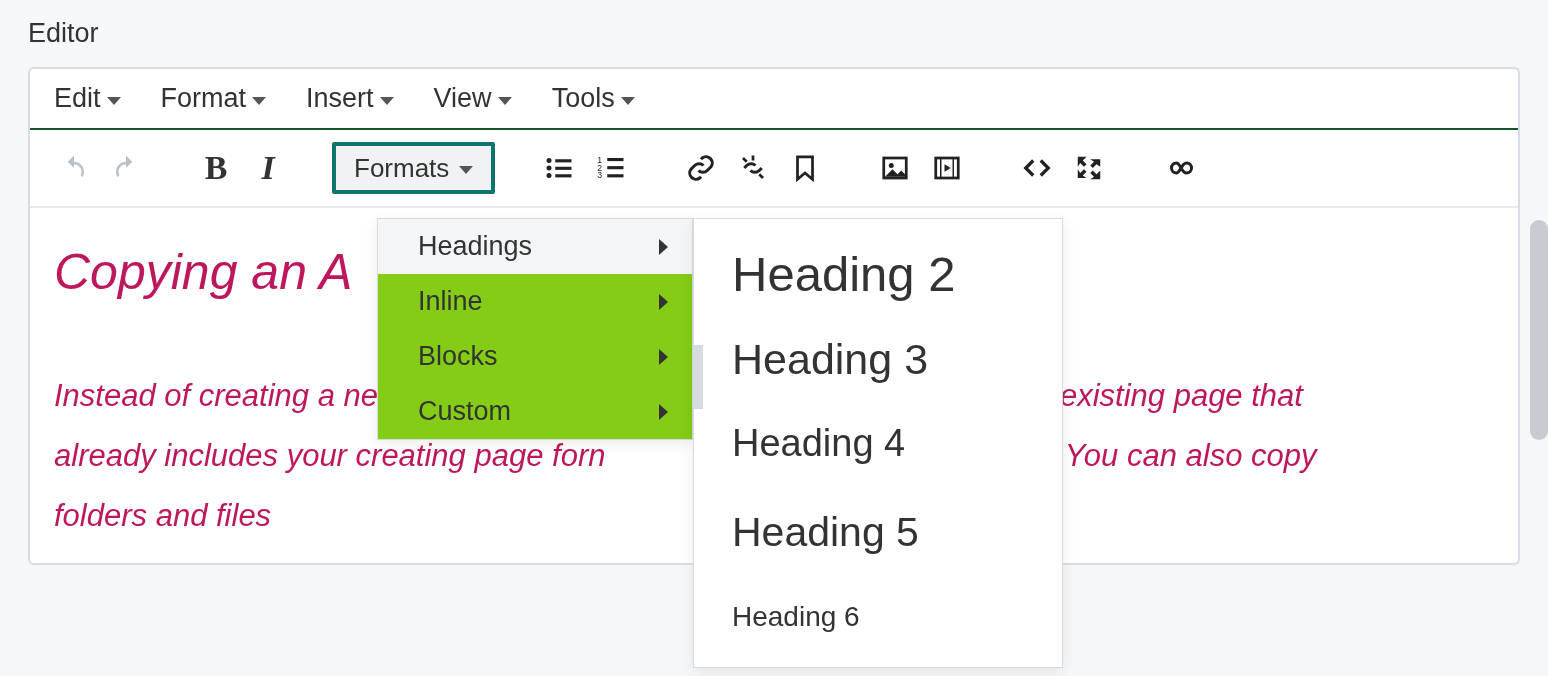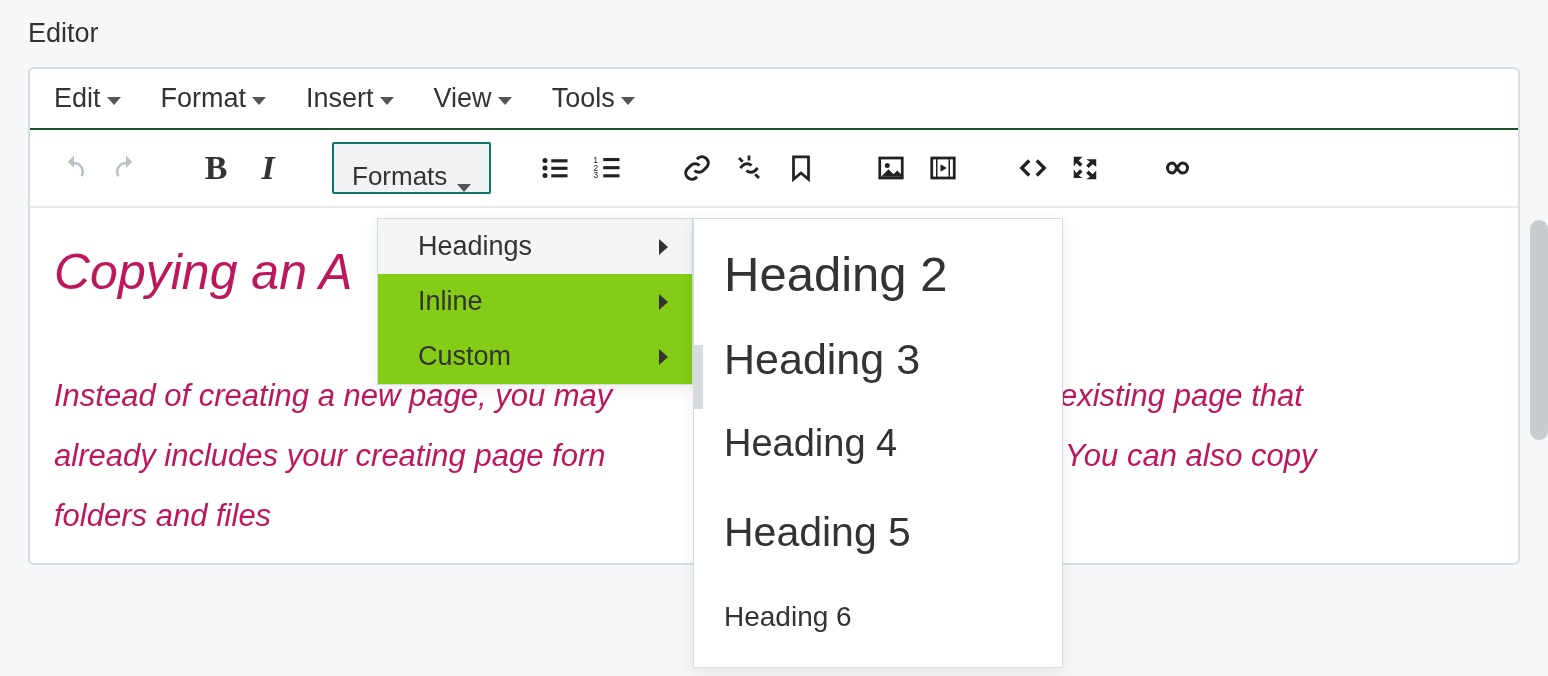--- a/index.html
+++ b/index.html
@@ -60,26 +60,26 @@
     height: 50px;
     display: inline-flex;
     align-items: center;
     justify-content: center;
     cursor: pointer;
   }
   .tsep {
     width: 38px;
   }
   .formats-btn {
-    border: 2px solid #0f766e;
+    border: 4px solid #0f766e;
     background: #f0f2f4;
     height: 52px;
     padding: 0 18px;
     display: inline-flex;
-    align-items: flex-end;
+    align-items: center;
     gap: 10px;
     font-size: 26px;
     color: #333;
     border-radius: 2px;
     cursor: pointer;
   }
   .icon { width: 30px; height: 30px; }
   .undo-color { color: #b9c0c7; }
   .content-area {
     position: relative;
@@ -137,21 +137,21 @@
     top: 218px;
     left: 693px;
     width: 370px;
     background: #fff;
     border: 1px solid #d6dbe0;
     box-shadow: 0 4px 14px rgba(0,0,0,0.08);
     z-index: 11;
     padding: 14px 0;
   }
   .headings-menu .hrow {
-    padding: 10px 30px;
+    padding: 10px 38px;
     cursor: pointer;
     font-weight: 400;
     color: #333;
   }
   .headings-menu .h2 { font-size: 49px; line-height: 1.3; }
   .headings-menu .h3 { font-size: 43px; line-height: 1.5; }
   .headings-menu .h4 { font-size: 38px; line-height: 1.7; }
   .headings-menu .h5 { font-size: 41px; line-height: 1.8; }
   .headings-menu .h6 { font-size: 28px; line-height: 1.9; }
 
@@ -322,20 +322,24 @@
   <div class="formats-menu">
     <div class="row hover">
       <span>Headings</span>
       <span class="tri-right"></span>
     </div>
     <div class="row">
       <span>Inline</span>
       <span class="tri-right"></span>
     </div>
     <div class="row">
+      <span>Blocks</span>
+      <span class="tri-right"></span>
+    </div>
+    <div class="row">
       <span>Custom</span>
       <span class="tri-right"></span>
     </div>
   </div>
 
   <div class="drag-handle"></div>
 
   <div class="headings-menu">
     <div class="hrow h2">Heading 2</div>
     <div class="hrow h3">Heading 3</div>

